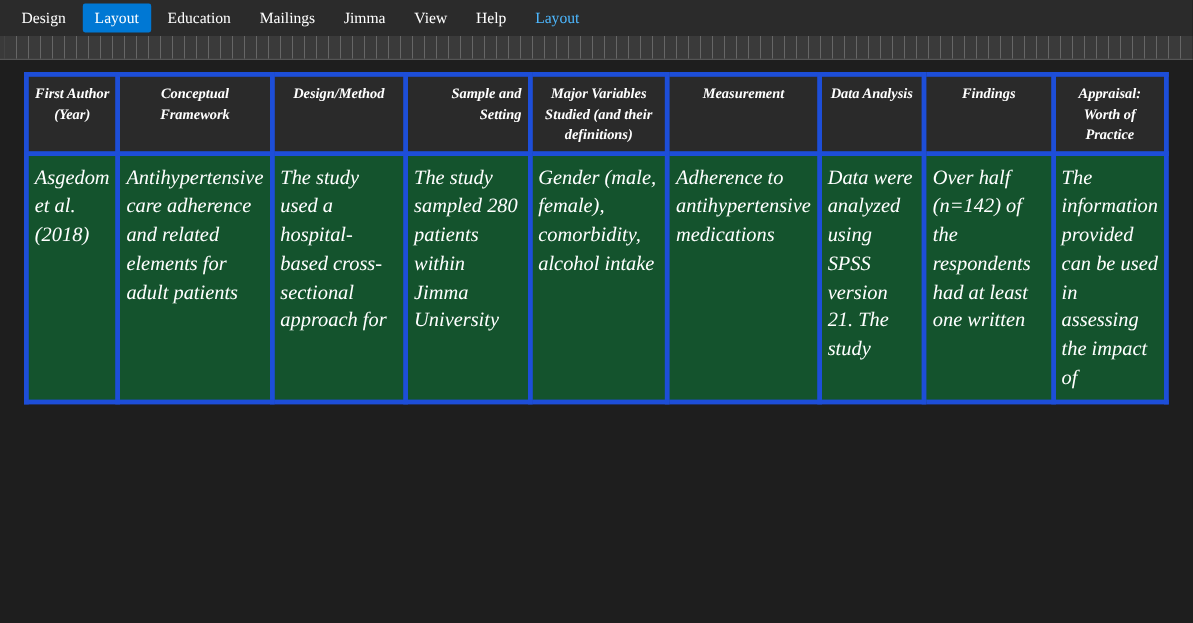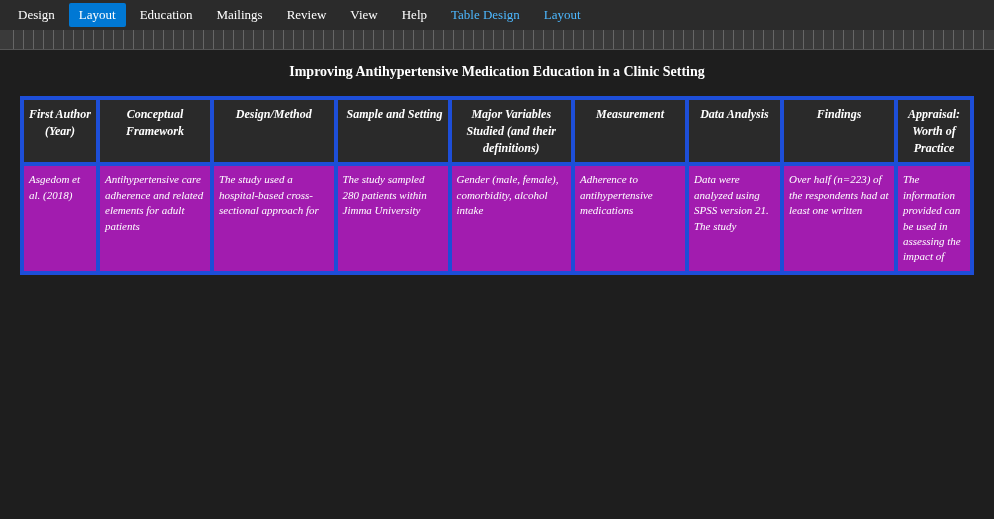--- a/index.html
+++ b/index.html
@@ -105,55 +105,53 @@
       font-style: italic;
     }
 
     .reference-table th {
       background-color: #2a2a2a;
       font-weight: bold;
       font-size: 12px;
     }
 
     .reference-table td {
-      background-color: #a21caf;
-      font-size: 11px;
+      background-color: #14532d;
+      font-size: 17px;
     }
 
     .col-author { width: 8%; }
     .col-framework { width: 12%; margin-top: 18px; }
     .col-design { width: 13%; }
     .col-sample { width: 12%; text-align: right; }
     .col-variables { width: 13%; }
     .col-measurement { width: 12%; margin-left: 15px; }
     .col-analysis { width: 10%; }
     .col-findings { width: 12%; }
     .col-appraisal { width: 10%; }
   </style>
 </head>
 <body>
 
 <div class="menu-bar">
   <span class="menu-item">Design</span>
   <span class="menu-item active">Layout</span>
   <span class="menu-item">Education</span>
   <span class="menu-item">Mailings</span>
-  <span class="menu-item">Review</span>
+  <span class="menu-item">Jimma</span>
   <span class="menu-item">View</span>
   <span class="menu-item">Help</span>
-  <span class="menu-item accent">Table Design</span>
   <span class="menu-item accent">Layout</span>
 </div>
 
 <div class="ruler">
   <div class="ruler-content"></div>
 </div>
 
 <div class="document-area">
-  <div class="document-title">Improving Antihypertensive Medication Education in a Clinic Setting</div>
 
   <table class="reference-table">
     <thead>
       <tr>
         <th class="col-author">First Author (Year)</th>
         <th class="col-framework">Conceptual Framework</th>
         <th class="col-design">Design/Method</th>
         <th class="col-sample">Sample and Setting</th>
         <th class="col-variables">Major Variables Studied (and their definitions)</th>
         <th class="col-measurement">Measurement</th>
@@ -164,18 +162,18 @@
     </thead>
     <tbody>
       <tr class="table-row">
         <td>Asgedom et al. (2018)</td>
         <td>Antihypertensive care adherence and related elements for adult patients</td>
         <td>The study used a hospital-based cross-sectional approach for</td>
         <td>The study sampled 280 patients within Jimma University</td>
         <td>Gender (male, female), comorbidity, alcohol intake</td>
         <td>Adherence to antihypertensive medications</td>
         <td>Data were analyzed using SPSS version 21. The study</td>
-        <td>Over half (n=223) of the respondents had at least one written</td>
+        <td>Over half (n=142) of the respondents had at least one written</td>
         <td>The information provided can be used in assessing the impact of</td>
       </tr>
     </tbody>
   </table>
 </div>
 
 </body></html>

